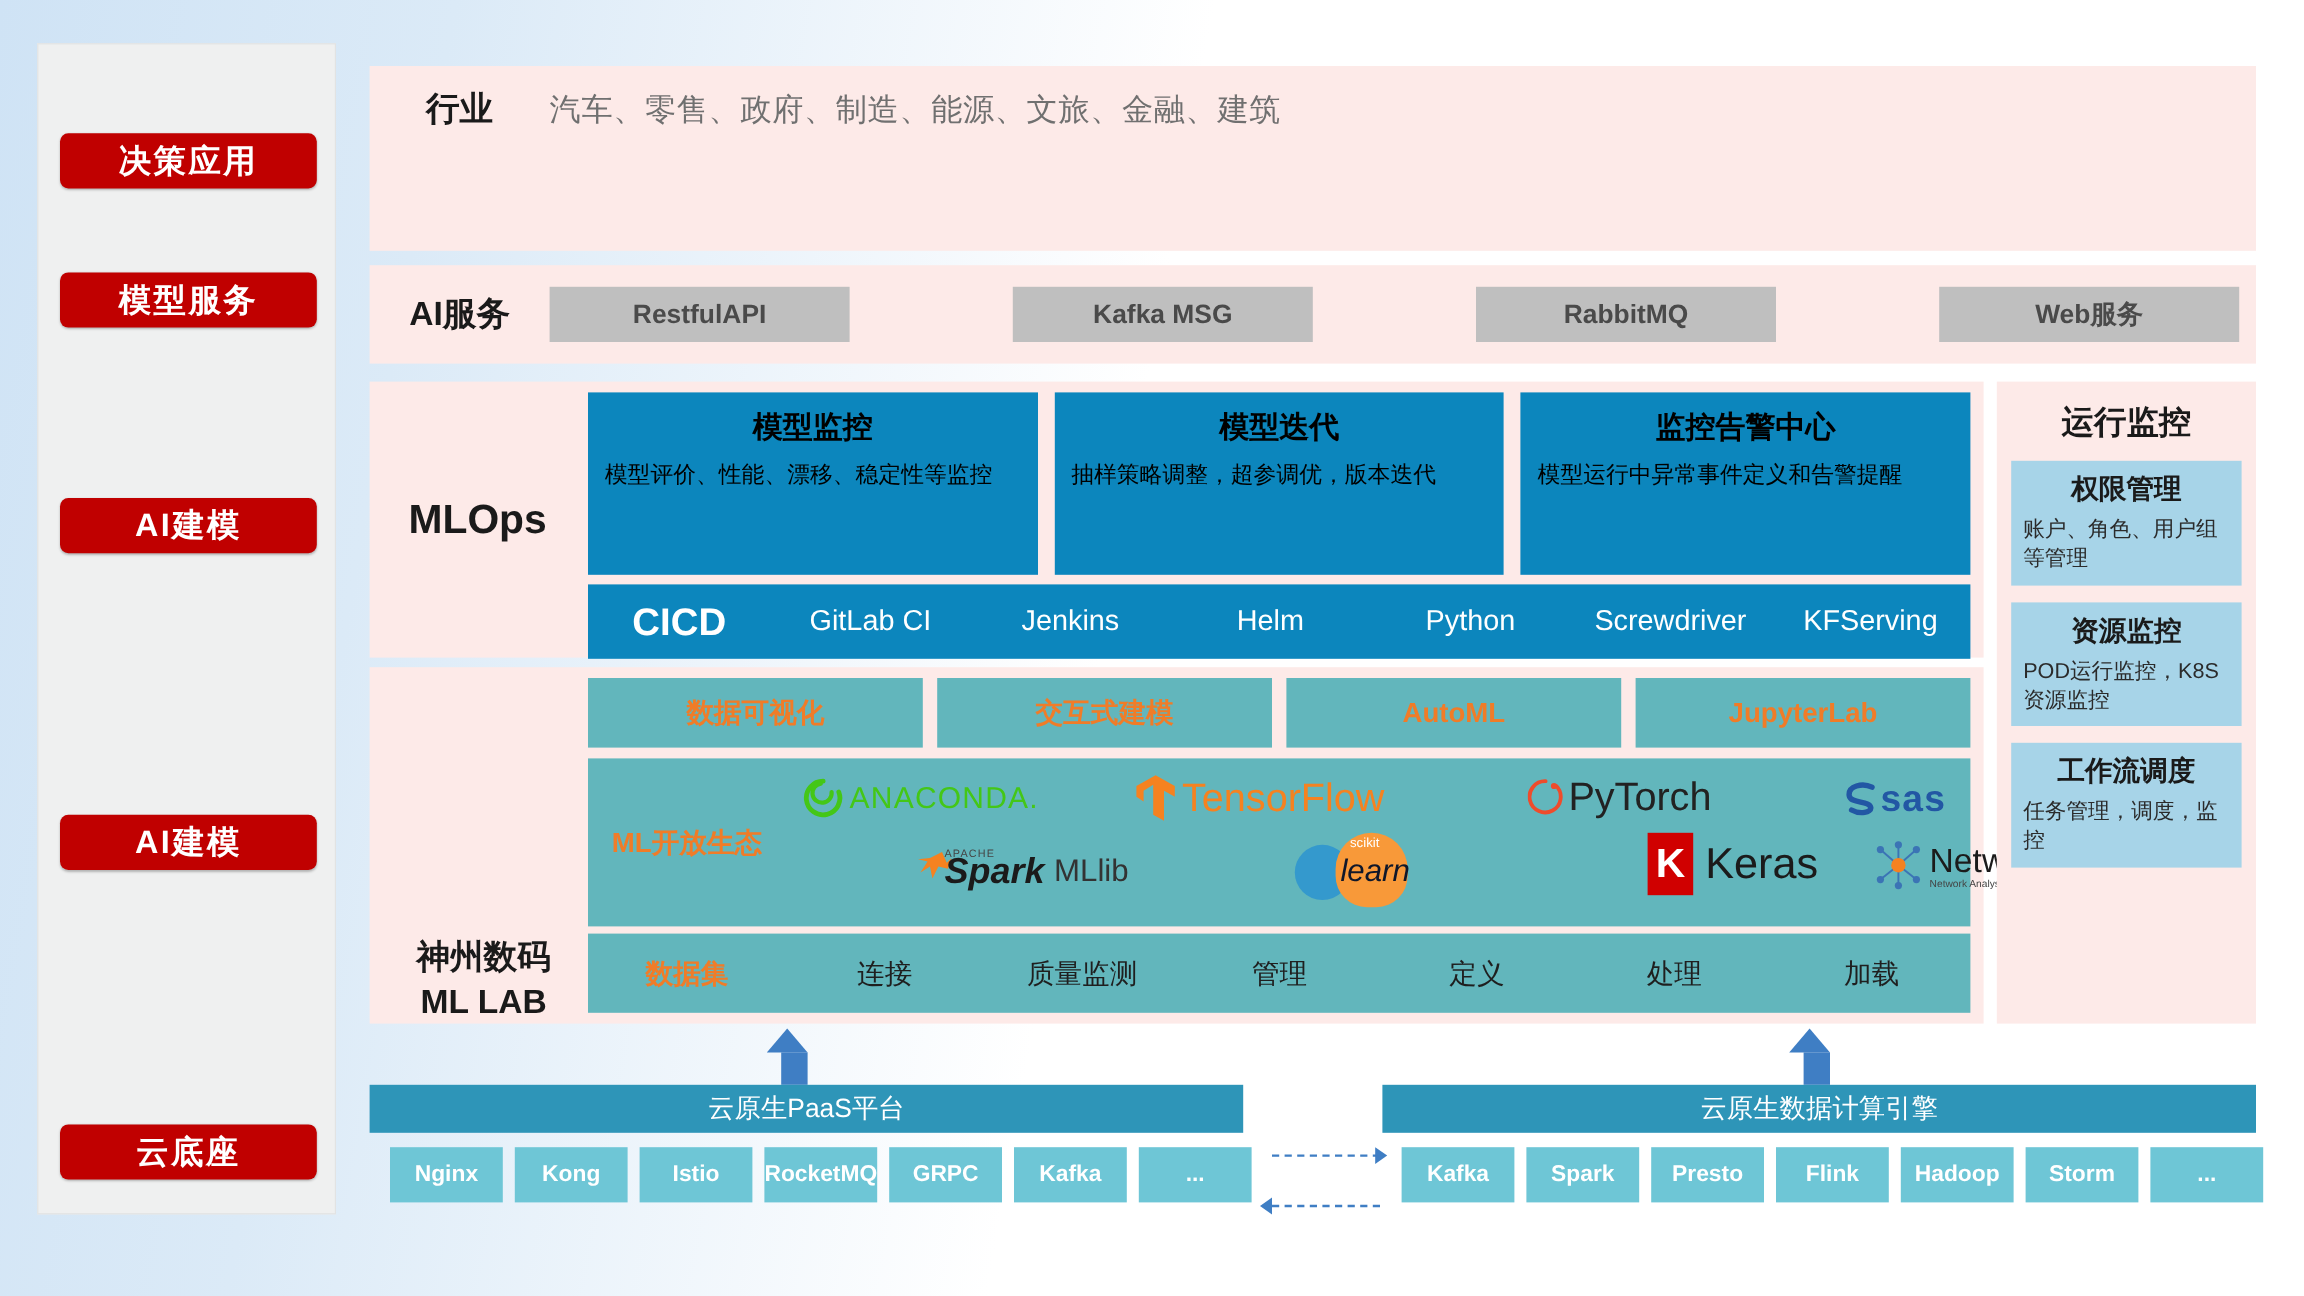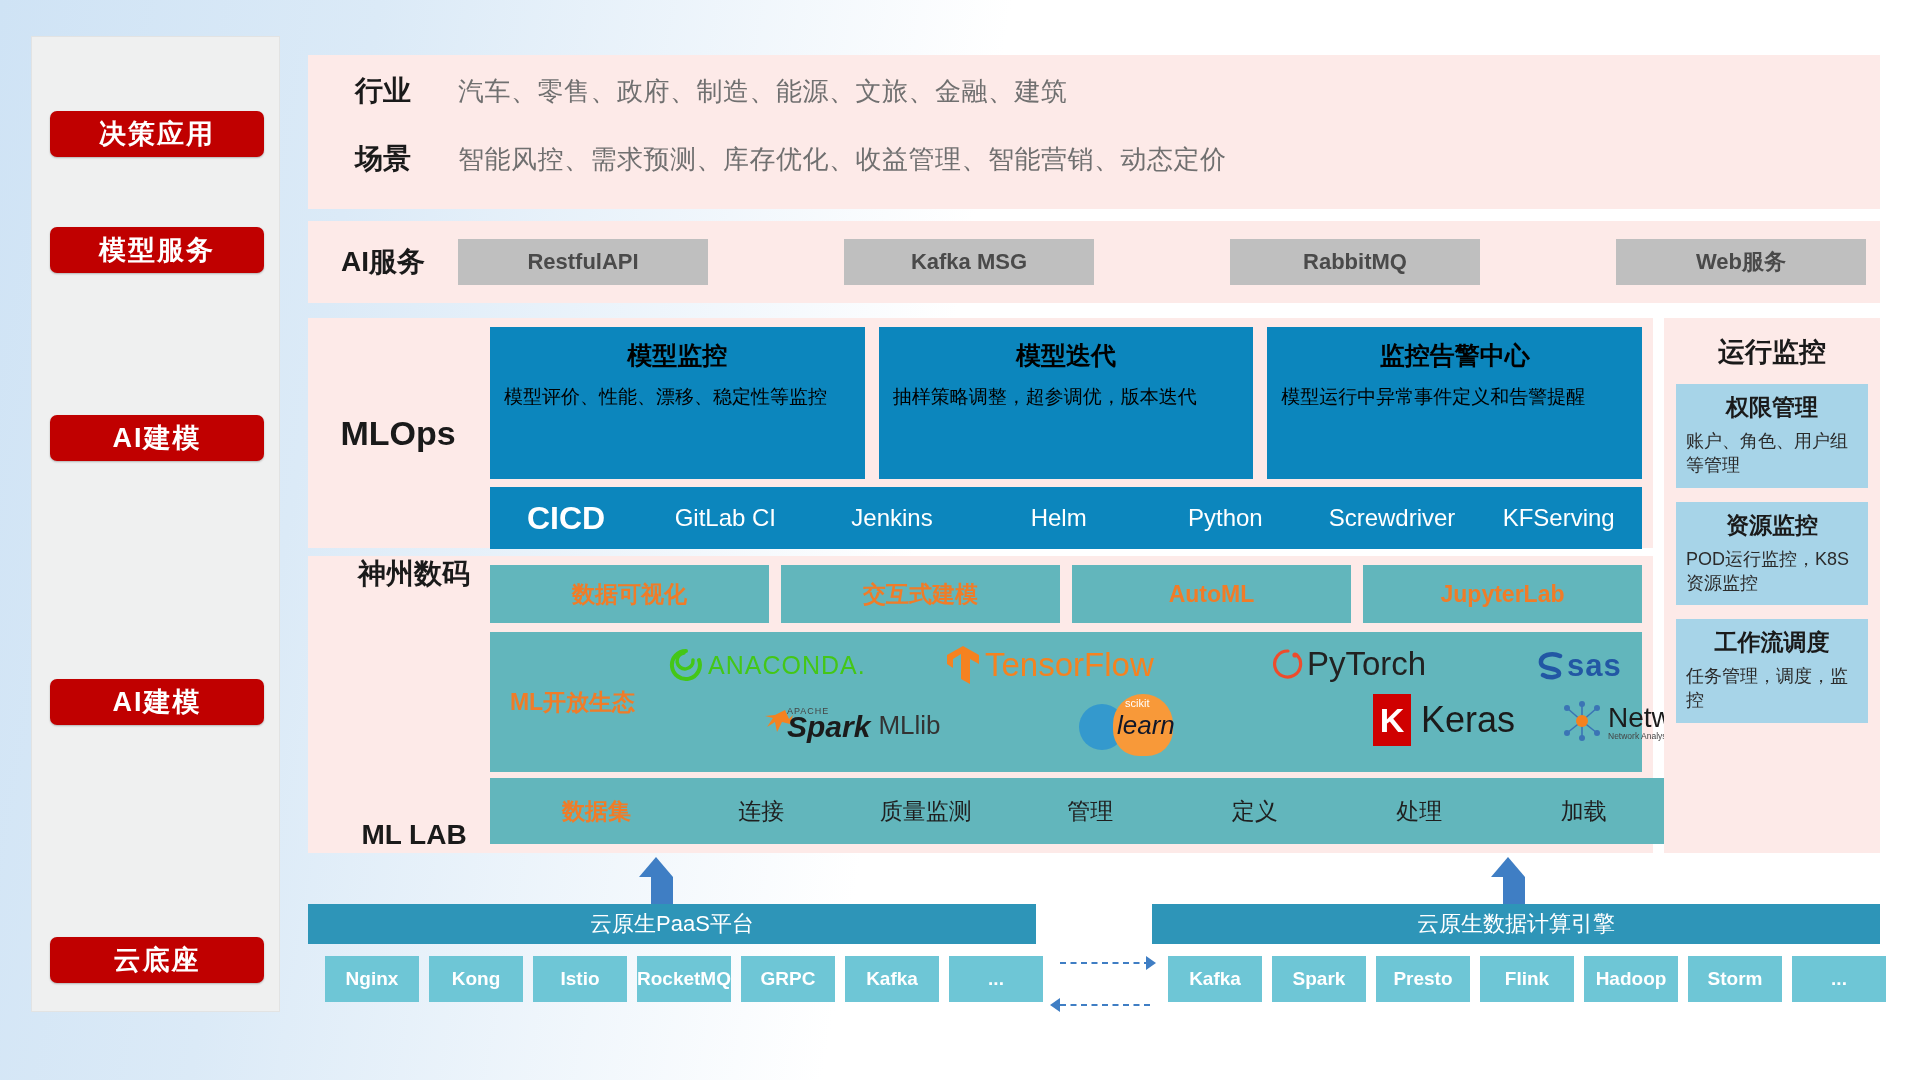--- a/index.html
+++ b/index.html
@@ -59,39 +59,39 @@
     position:absolute;left:182px;top:169px;width:1152px;height:62px;
     background:#0c86bd;color:#fff;display:flex;align-items:center;overflow:hidden;
   }
   .cicd-title{width:152px;text-align:center;font-size:32px;font-weight:bold;}
   .cicd-items{flex:1;display:flex;}
   .cicd-item{flex:1;text-align:center;font-size:24px;line-height:1.05;}
 
   
   .mlband{left:308px;top:556px;width:1345px;height:297px;}
   .ml-key{
-    position:absolute;left:16px;top:0;width:180px;height:297px;
-    display:flex;flex-direction:column;align-items:center;justify-content:space-between;
+    position:absolute;left:5px;top:0;width:180px;height:297px;
+    display:flex;flex-direction:column;align-items:center;justify-content:flex-end;
     font-weight:bold;font-size:28px;color:#1a1a1a;line-height:1.3;text-align:center;
   }
   .ml-tabs{position:absolute;left:182px;top:9px;width:1152px;height:58px;display:flex;gap:12px;}
   .ml-tab{
     flex:1;background:#62b6bc;display:flex;align-items:center;justify-content:center;
     color:#f07c28;font-weight:bold;font-size:23px;
   }
   .eco{
     position:absolute;left:182px;top:76px;width:1152px;height:140px;background:#62b6bc;
     display:flex;align-items:center;
   }
   .eco-label{width:165px;text-align:center;color:#f07c28;font-weight:bold;font-size:23px;}
   .eco-logos{flex:1;height:100%;position:relative;}
   .logo{position:absolute;display:flex;align-items:center;}
   .ds{
     position:absolute;left:182px;top:222px;width:1152px;height:66px;background:#62b6bc;
-    display:flex;align-items:center;padding-left:24px;
+    display:flex;align-items:center;
   }
   .ds-label{width:165px;text-align:center;color:#f07c28;font-weight:bold;font-size:23px;}
   .ds-items{flex:1;display:flex;}
   .ds-item{flex:1;text-align:center;font-size:23px;color:#1f1f1f;}
 
   
   .monband{left:1664px;top:318px;width:216px;height:535px;}
   .mon-title{text-align:center;font-weight:bold;font-size:27px;color:#1a1a1a;padding-top:16px;}
   .mon-card{
     margin:14px 12px 0 12px;background:#a7d4e8;padding:8px 10px 10px 10px;box-sizing:border-box;
@@ -127,24 +127,20 @@
     <div class="rail-chip" style="top:190px">模型服务</div>
     <div class="rail-chip" style="top:378px">AI建模</div>
     <div class="rail-chip" style="top:642px">AI建模</div>
     <div class="rail-chip" style="top:900px">云底座</div>
   </div>
 
   <div class="board topband">
     <div class="tb-row" style="margin-top:2px">
       <div class="tb-key">行业</div>
       <div class="tb-val">汽车、零售、政府、制造、能源、文旅、金融、建筑</div>
-    </div>
-    <div class="tb-row">
-      <div class="tb-key">场景</div>
-      <div class="tb-val">智能风控、需求预测、库存优化、收益管理、智能营销、动态定价</div>
     </div>
   </div>
 
   <div class="board svcband">
     <div class="svc-key">AI服务</div>
     <div class="svc-list">
       <div class="svc-chip">RestfulAPI</div>
       <div class="svc-chip">Kafka MSG</div>
       <div class="svc-chip">RabbitMQ</div>
       <div class="svc-chip">Web服务</div>

